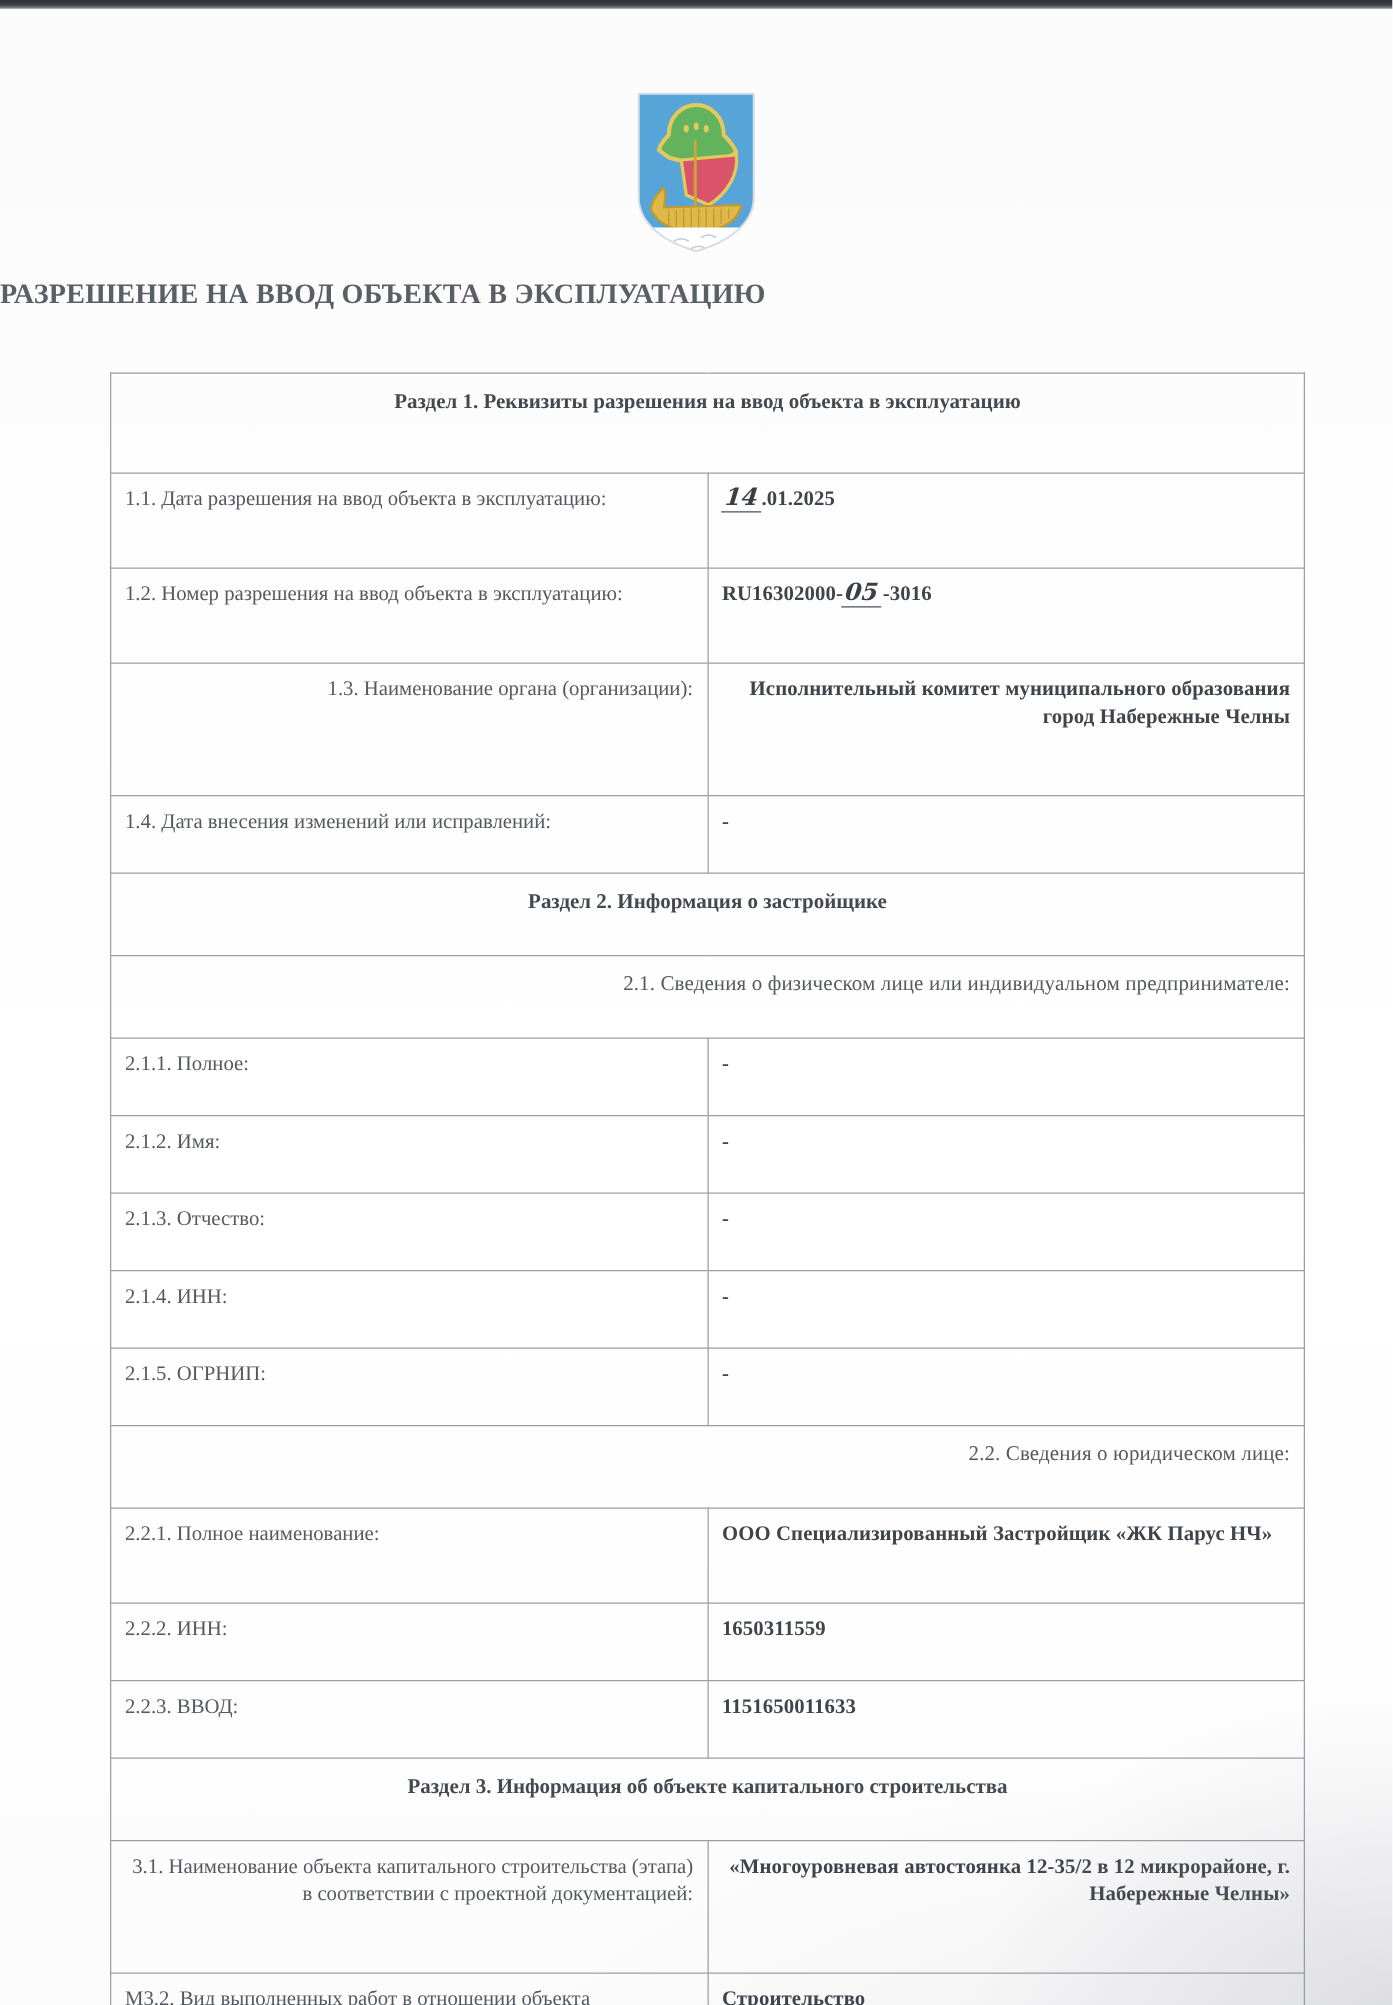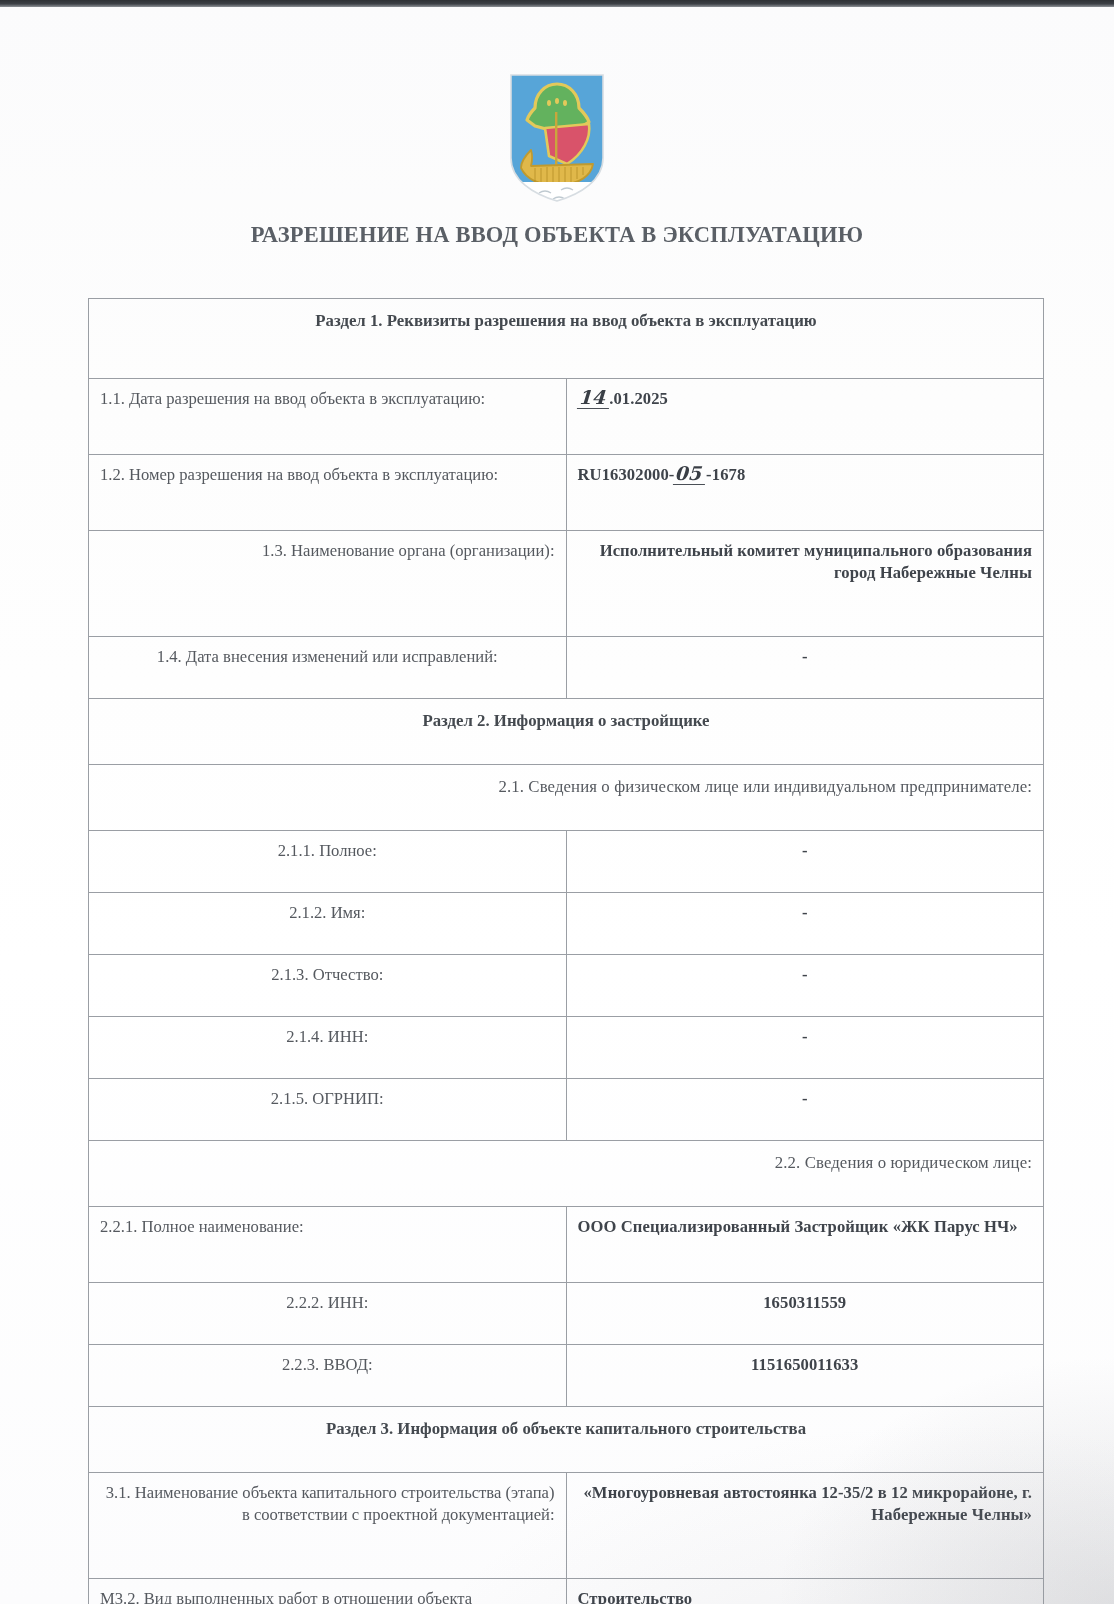--- a/index.html
+++ b/index.html
@@ -36,21 +36,21 @@
     background: radial-gradient(ellipse at 100% 100%, rgba(140,142,148,0.22) 0%, rgba(255,255,255,0) 70%);
     pointer-events: none;
   }
 
   
   .header {
     position: absolute;
     top: 72px;
     left: 0;
     right: 0;
-    text-align: center;
+    text-align: left;
   }
   .emblem {
     width: 104px;
     height: 132px;
     margin: 0 auto;
     display: block;
   }
   .doc-title {
     margin-top: 18px;
     font-family: "Liberation Serif", "DejaVu Serif", serif;
@@ -104,21 +104,21 @@
     color: #55595f;
     letter-spacing: 0.1px;
   }
   .doc-table td.wide {
     font-weight: normal;
     color: #55595f;
     text-align: right;
   }
   .r-tall { height: 86px; text-align: right; }
   .r-mid  { height: 56px; }
-  .r-std  { height: 42px; text-align: center; }
+  .r-std  { height: 42px; }
 
   .dash {
     font-weight: bold;
     color: #4a4f55;
   }
 
   
   .hand {
     font-family: "DejaVu Serif", "Liberation Serif", serif;
     font-style: italic;
@@ -204,21 +204,21 @@
           <span class="val-inline">
             <span class="hand">14</span><span>.01.2025</span>
           </span>
         </td>
       </tr>
 
       <tr>
         <td class="label r-mid">1.2. Номер разрешения на ввод объекта в эксплуатацию:</td>
         <td class="value r-mid">
           <span class="val-inline">
-            <span>RU16302000-</span><span class="hand">05</span><span>-1678</span>
+            <span>RU16302000-</span><span class="hand">05</span><span>-3016</span>
           </span>
         </td>
       </tr>
 
       <tr>
         <td class="label r-tall">1.3. Наименование органа (организации):</td>
         <td class="value r-tall">Исполнительный комитет муниципального образования город Набережные Челны</td>
       </tr>
 
       <tr>

